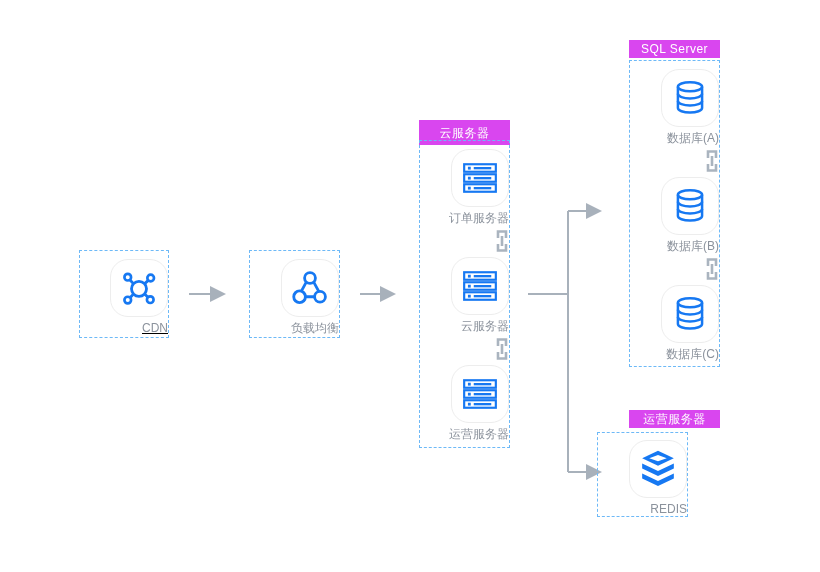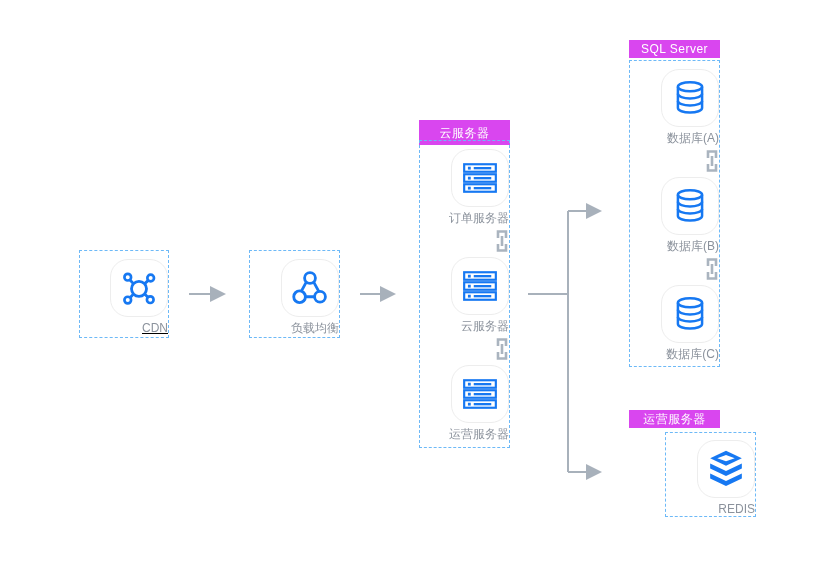--- a/index.html
+++ b/index.html
@@ -243,21 +243,21 @@
           <path d="M9.5,19 C9.5,22 16,24.5 24,24.5 C32,24.5 38.5,22 38.5,19"></path>
           <path d="M9.5,27.5 C9.5,30.5 16,33 24,33 C32,33 38.5,30.5 38.5,27.5"></path>
           <path d="M9.5,36 C9.5,39 16,41.5 24,41.5 C32,41.5 38.5,39 38.5,36"></path>
         </svg>
       </span>
     </div>
     <div class="node-label">数据库(C)</div>
   </div>
 
   <div class="group-header" style="left:629px;top:410px;width:91px;height:18px;">运营服务器</div>
-  <div class="dashed-box" style="left:665px;top:432px;width:91px;height:85px;padding-top:7px;">
+  <div class="dashed-box" style="left:597px;top:432px;width:91px;height:85px;padding-top:7px;">
     <div class="tile">
       <span>
         <svg width="40" height="42" viewBox="0 0 48 50" fill="#1678f2">
           <path d="M24,3 L43,12 L24,21 L5,12 Z"></path>
           <path d="M24,8.2 L34.5,12 L24,15.8 L13.5,12 Z" fill="#ffffff"></path>
           <path d="M5,18.5 L24,27.5 L43,18.5 L43,24.5 L24,33.5 L5,24.5 Z"></path>
           <path d="M5,30.5 L24,39.5 L43,30.5 L43,36.5 L24,45.5 L5,36.5 Z"></path>
         </svg>
       </span>
     </div>

